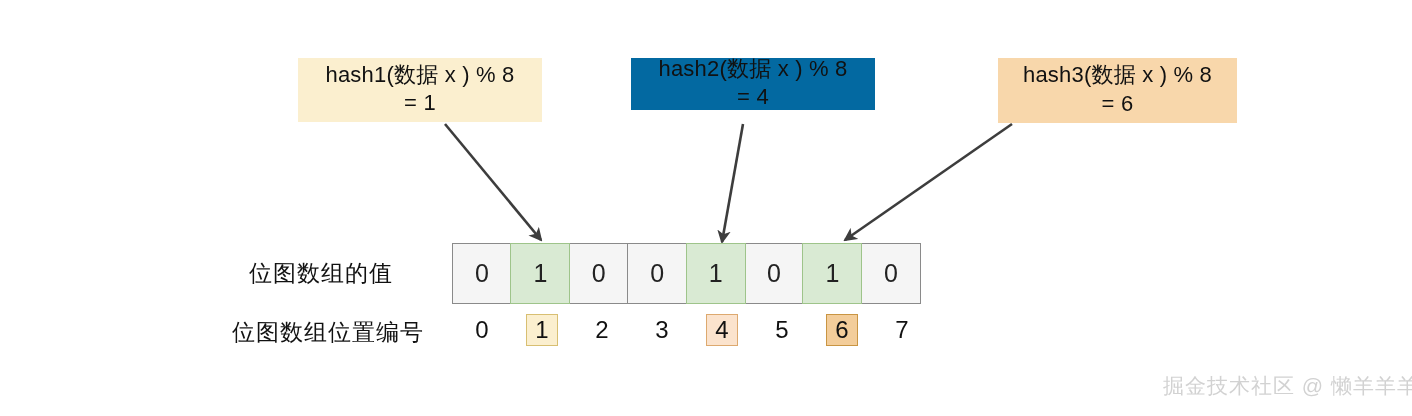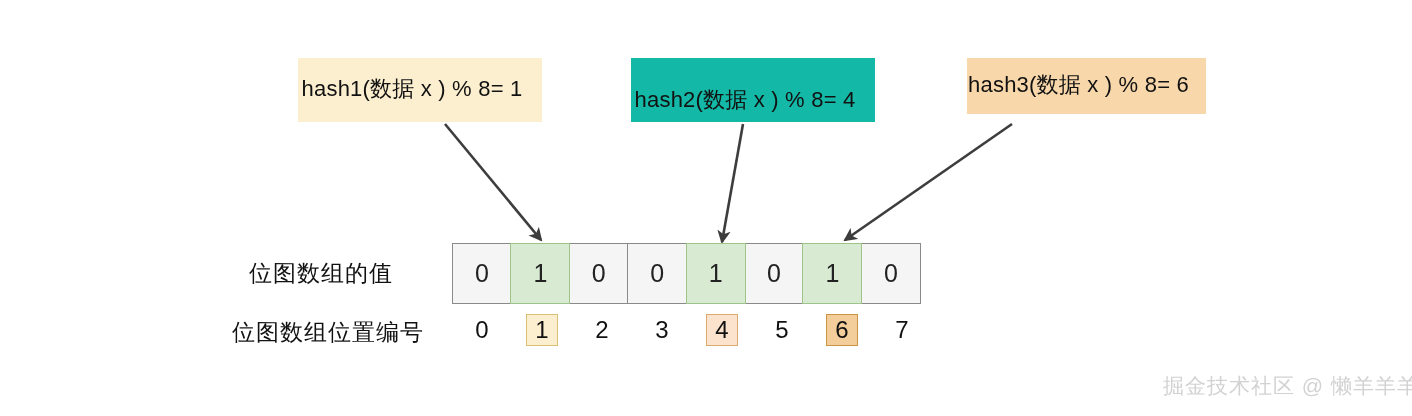--- a/index.html
+++ b/index.html
@@ -21,36 +21,36 @@
     left: 0; top: 0;
     width: 1412px;
     height: 416px;
   }
 
   
   .hash-box {
     position: absolute;
     box-sizing: border-box;
     display: flex;
-    flex-direction: row;
+    flex-direction: column;
     align-items: center;
     justify-content: center;
     font-size: 22px;
     line-height: 1.28;
     letter-spacing: 0.2px;
     color: #111111;
     text-align: center;
-    padding: 6px 26px 8px 10px;
+    padding: 6px 10px 8px 10px;
   }
   .hash-box .line1 { white-space: nowrap; }
   .hash-box .line2 { white-space: nowrap; }
 
   #hash-box-1 { left: 298px; top: 58px; width: 244px; height: 64px; background: #fbefcf; }
-  #hash-box-2 { left: 631px; top: 58px; width: 244px; height: 64px; background: #14b8a6; align-items: flex-end; }
-  #hash-box-3 { left: 967px; top: 58px; width: 239px; height: 56px; background: #f8d7ab; }
+  #hash-box-2 { left: 631px; top: 58px; width: 244px; height: 52px; background: #0369a1; }
+  #hash-box-3 { left: 998px; top: 58px; width: 239px; height: 65px; background: #f8d7ab; }
 
   
   #arrows {
     position: absolute;
     left: 0; top: 0;
     width: 1412px;
     height: 416px;
     pointer-events: none;
   }
 

